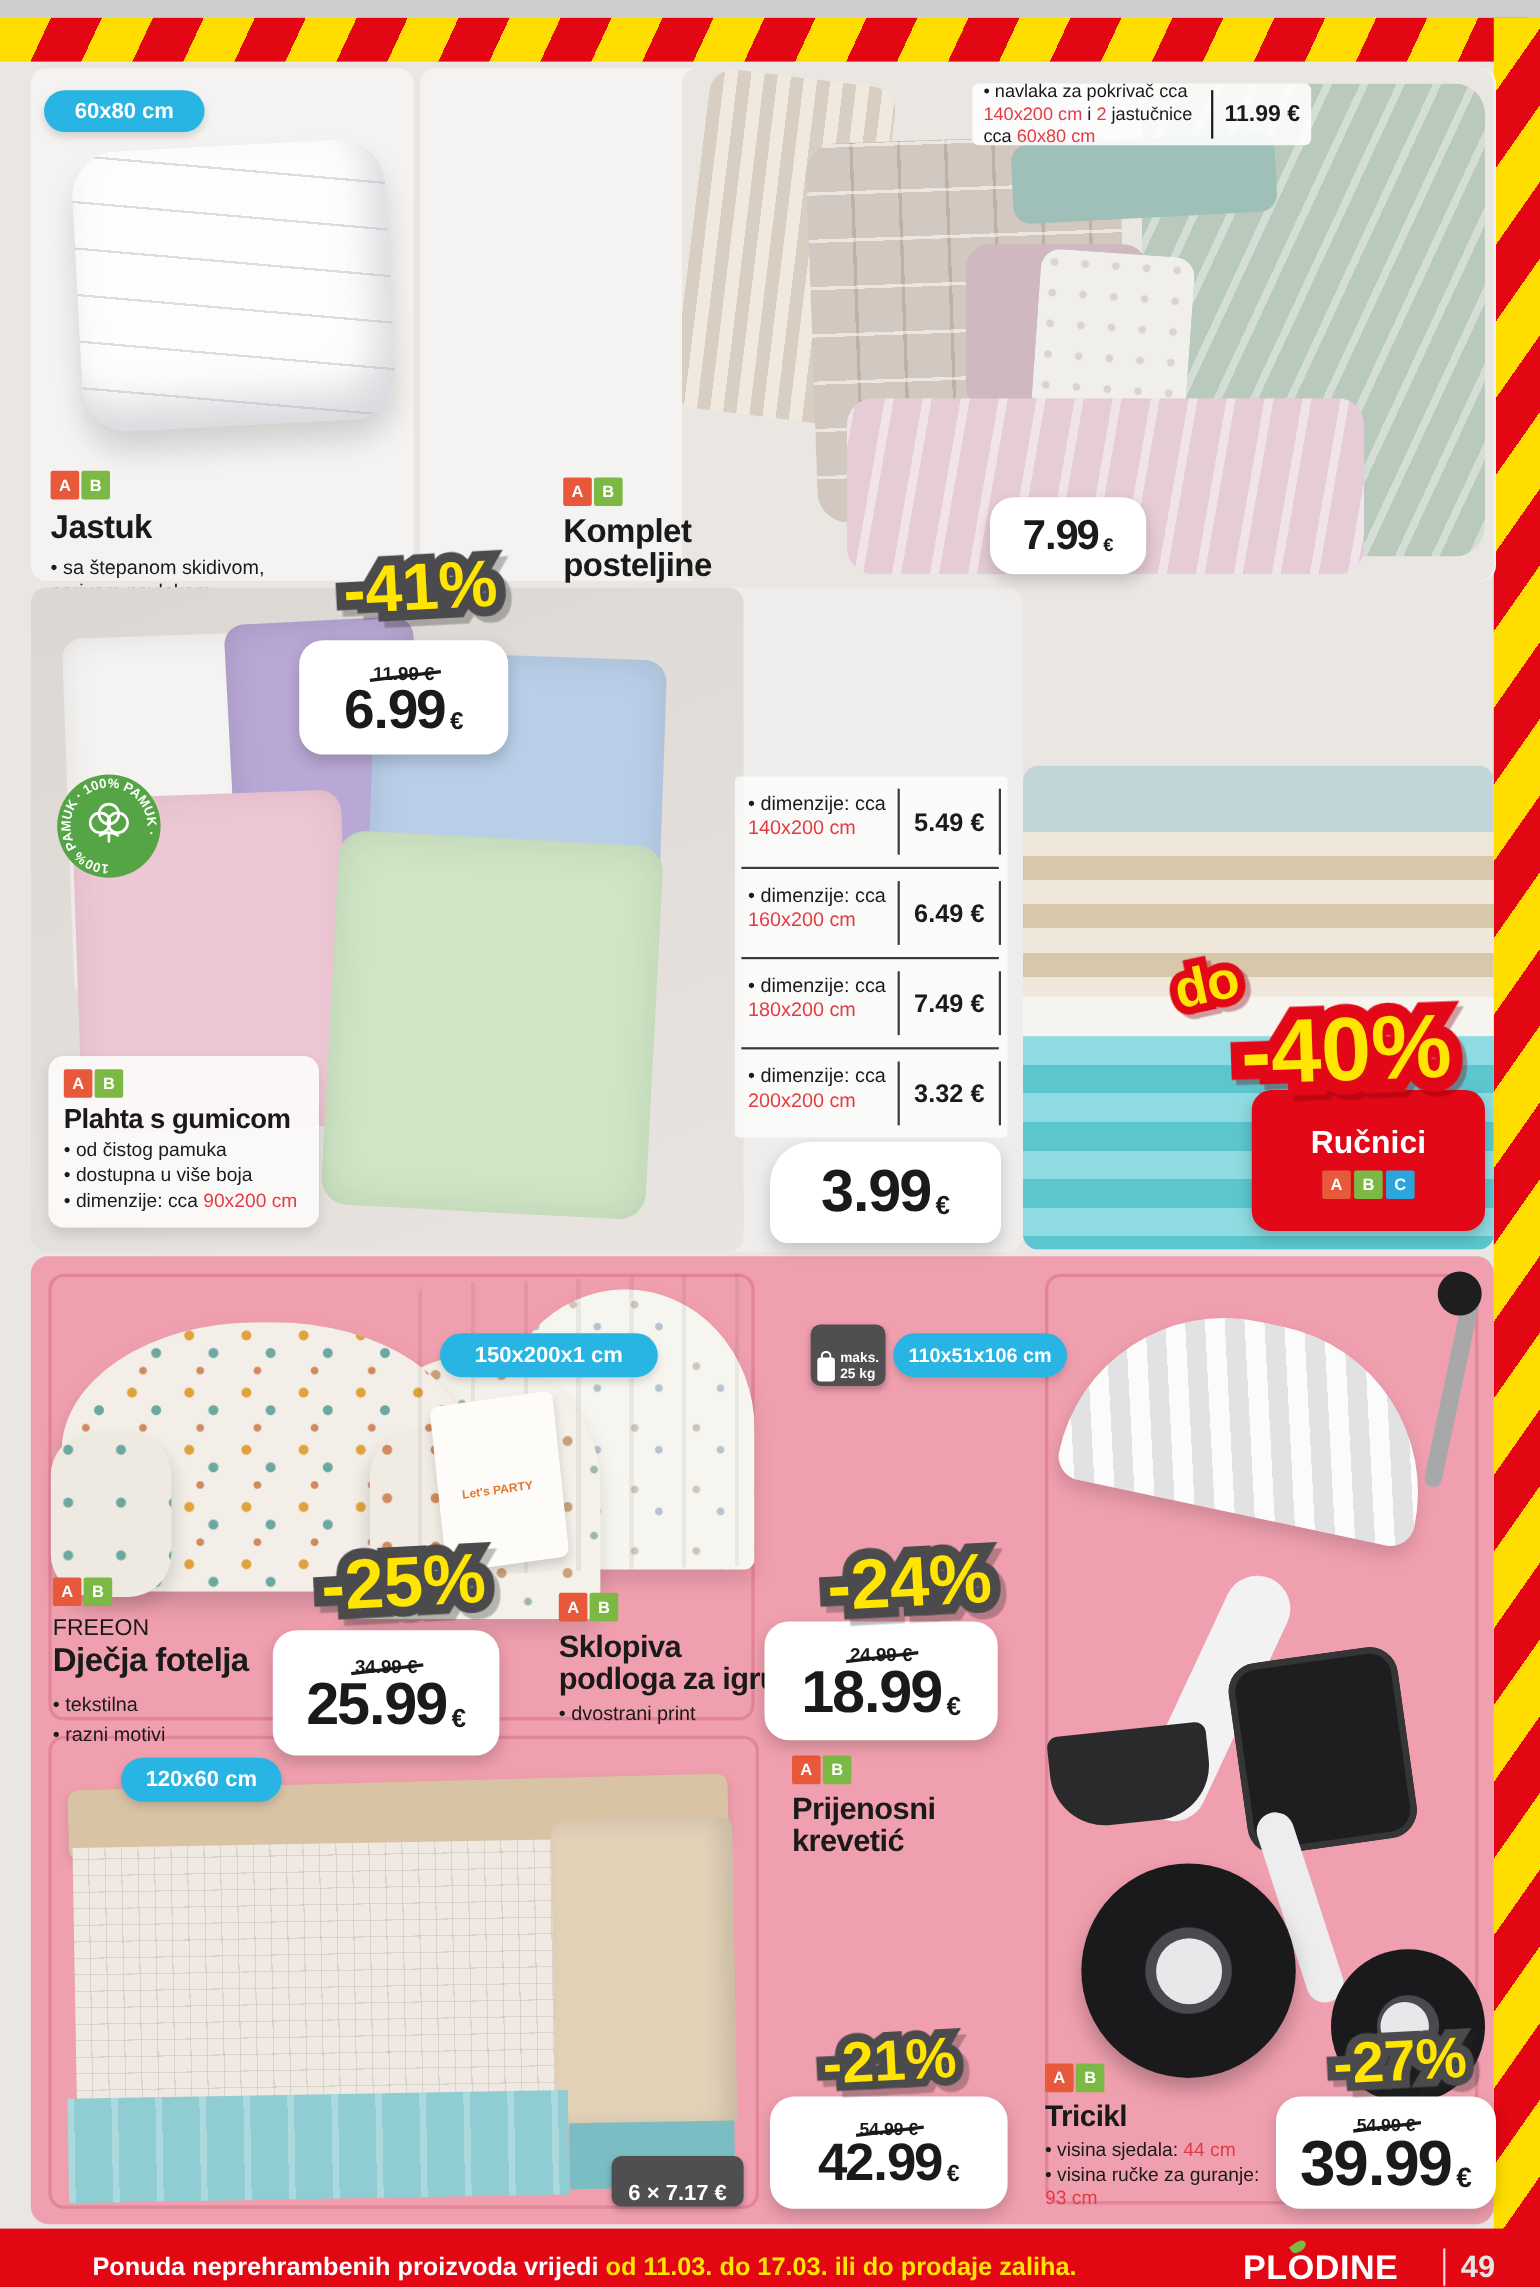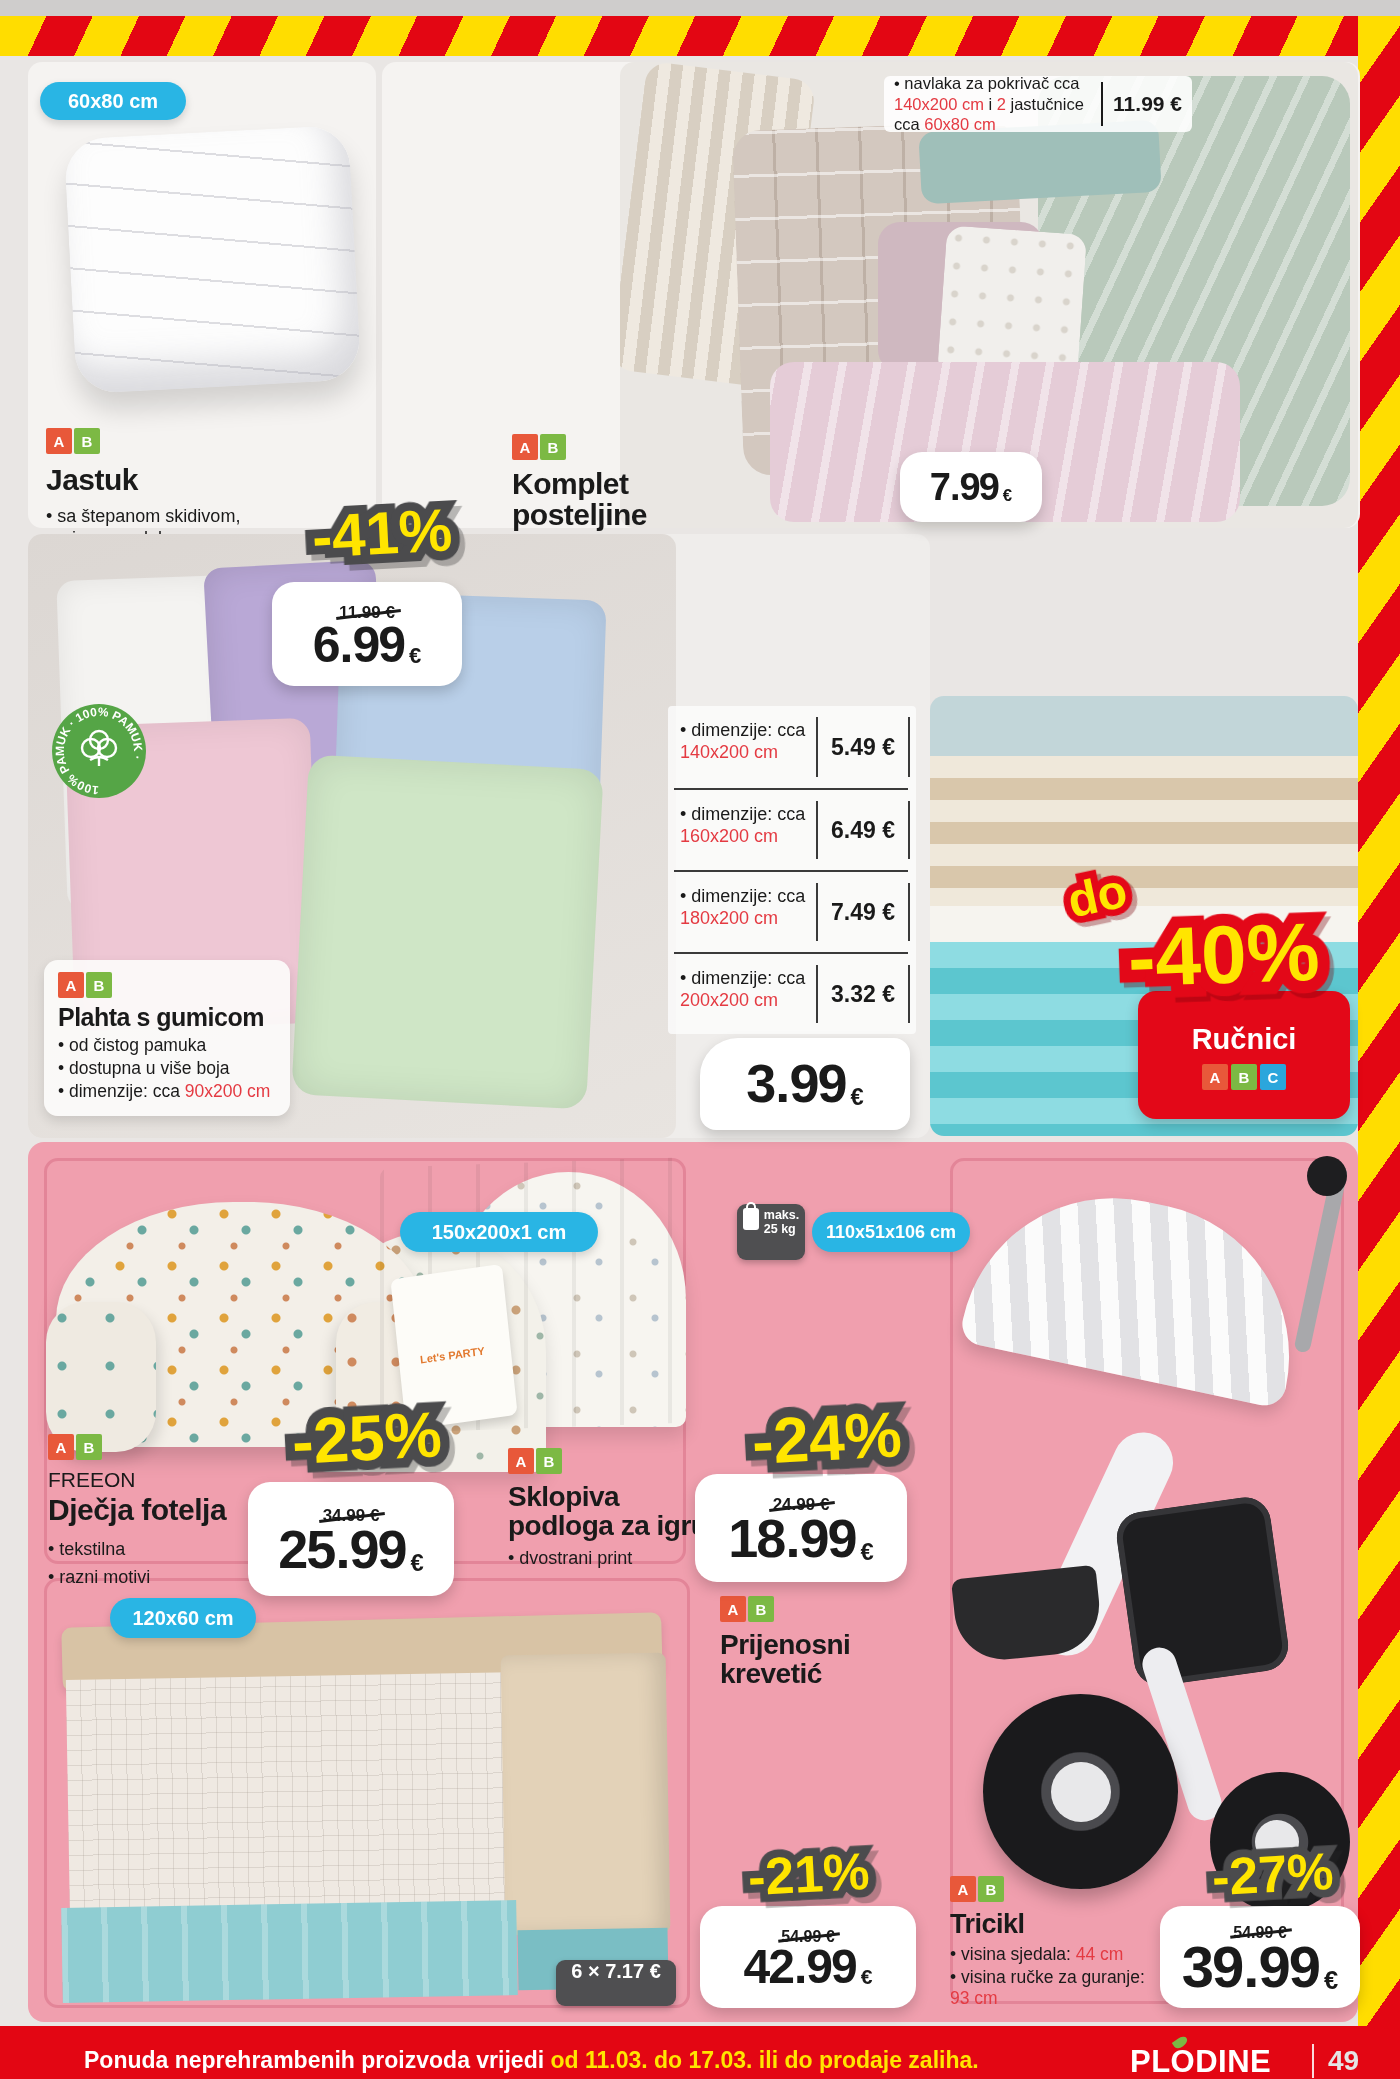--- a/index.html
+++ b/index.html
@@ -52,21 +52,21 @@
   
   .trow{position:absolute;left:0;width:248px;}
   .trow .lbl{position:absolute;left:12px;top:14px;font-size:18px;line-height:1.22;}
   .trow .vline{position:absolute;left:148px;top:11px;width:2px;bottom:11px;background:#3a3a3a;}
   .trow .rline{position:absolute;left:240px;top:11px;width:2px;bottom:11px;background:#3a3a3a;}
   .trow .tprice{position:absolute;left:150px;width:90px;top:0;bottom:0;
     display:flex;align-items:center;justify-content:center;font-size:23px;font-weight:bold;}
   .hsep{position:absolute;left:6px;width:234px;height:2px;background:#3a3a3a;}
   
   .graybadge{background:#4f4f51;color:#fff;border-radius:9px;z-index:30;
-    display:flex;align-items:flex-start;justify-content:center;box-shadow:0 3px 6px rgba(0,0,0,.25);}
+    display:flex;align-items:flex-end;justify-content:center;box-shadow:0 3px 6px rgba(0,0,0,.25);}
   
   .footer{left:0;top:2010px;width:1400px;height:69px;background:#e30613;z-index:50;
     display:flex;align-items:center;}
   .footer .ft{font-size:23px;font-weight:bold;margin-left:84px;white-space:nowrap;}
   .footer .ft .w{color:#fff;} .footer .ft .y{color:#ffe500;}
   .logo{position:absolute;left:1130px;top:18px;color:#fff;font-size:31px;font-weight:bold;
     letter-spacing:.5px;}
   .logo-leaf{position:absolute;left:43px;top:-6px;width:15px;height:9px;background:#7cb944;
     border-radius:0 50% 50% 50%;transform:rotate(-35deg);}
   .pgdiv{position:absolute;left:1312px;top:18px;width:2px;height:34px;background:rgba(255,255,255,.85);}

